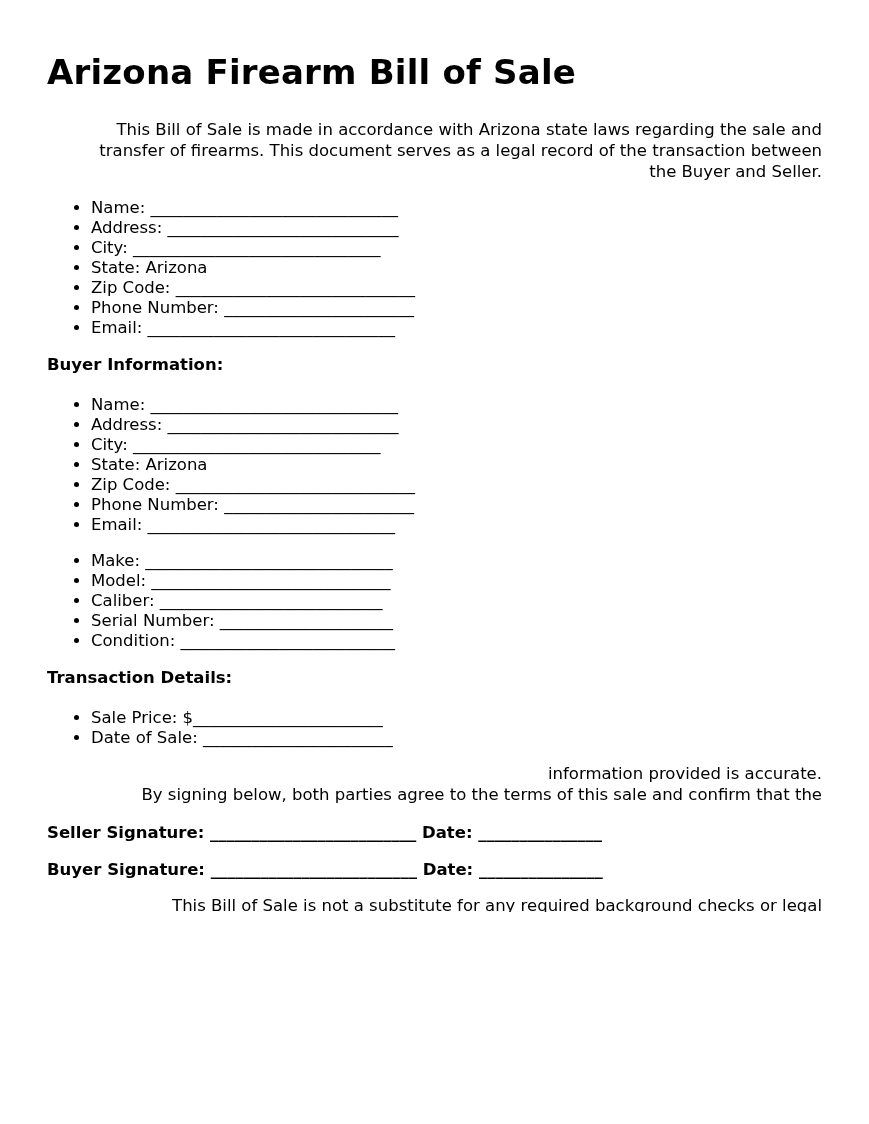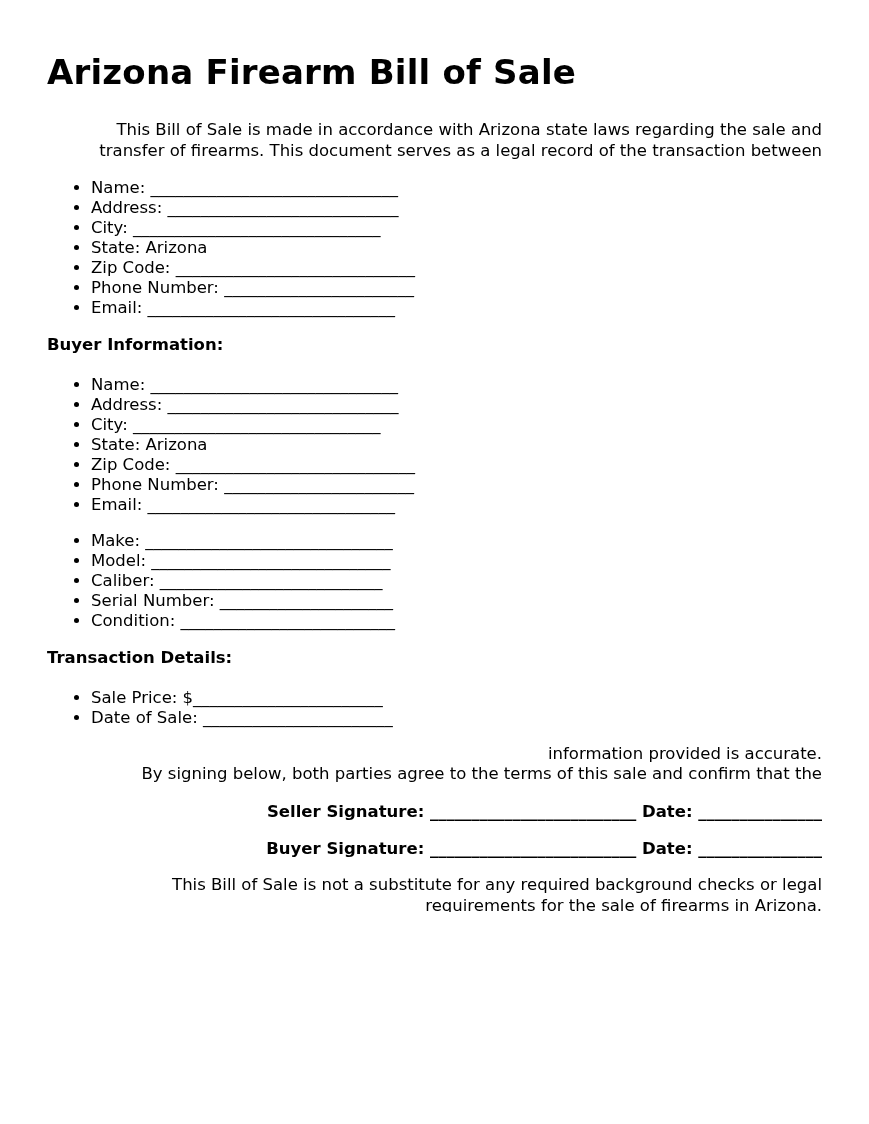--- a/index.html
+++ b/index.html
@@ -33,21 +33,20 @@
   ul.fields {
     list-style: disc;
     margin: 16px 0 16px 0;
     padding: 0 0 0 44px;
   }
   ul.fields li { line-height: 20px; }
   p.sig {
     font-weight: 700;
     line-height: 21px;
     margin: 0 0 16px 0;
-    text-align: right;
   }
   .footer-brand {
     font-family: "Liberation Mono", "DejaVu Sans Mono", monospace;
     font-size: 37px;
     line-height: 38px;
     font-weight: 400;
     color: #111111;
     margin: 42px 0 0 -22px;
     letter-spacing: 0px;
   }
@@ -55,20 +54,21 @@
 </head>
 <body>
 
 <div class="page">
 
   <h1 class="doc-title">Arizona Firearm Bill of Sale</h1>
 
   <p class="para">
     <span class="pline">This Bill of Sale is made in accordance with Arizona state laws regarding the sale and</span>
     <span class="pline">transfer of firearms. This document serves as a legal record of the transaction between</span>
+    <span class="pline">the Buyer and Seller.</span>
   </p>
 
   <ul class="fields">
     <li>Name: ______________________________</li>
     <li>Address: ____________________________</li>
     <li>City: ______________________________</li>
     <li>State: Arizona</li>
     <li>Zip Code: _____________________________</li>
     <li>Phone Number: _______________________</li>
     <li>Email: ______________________________</li>

